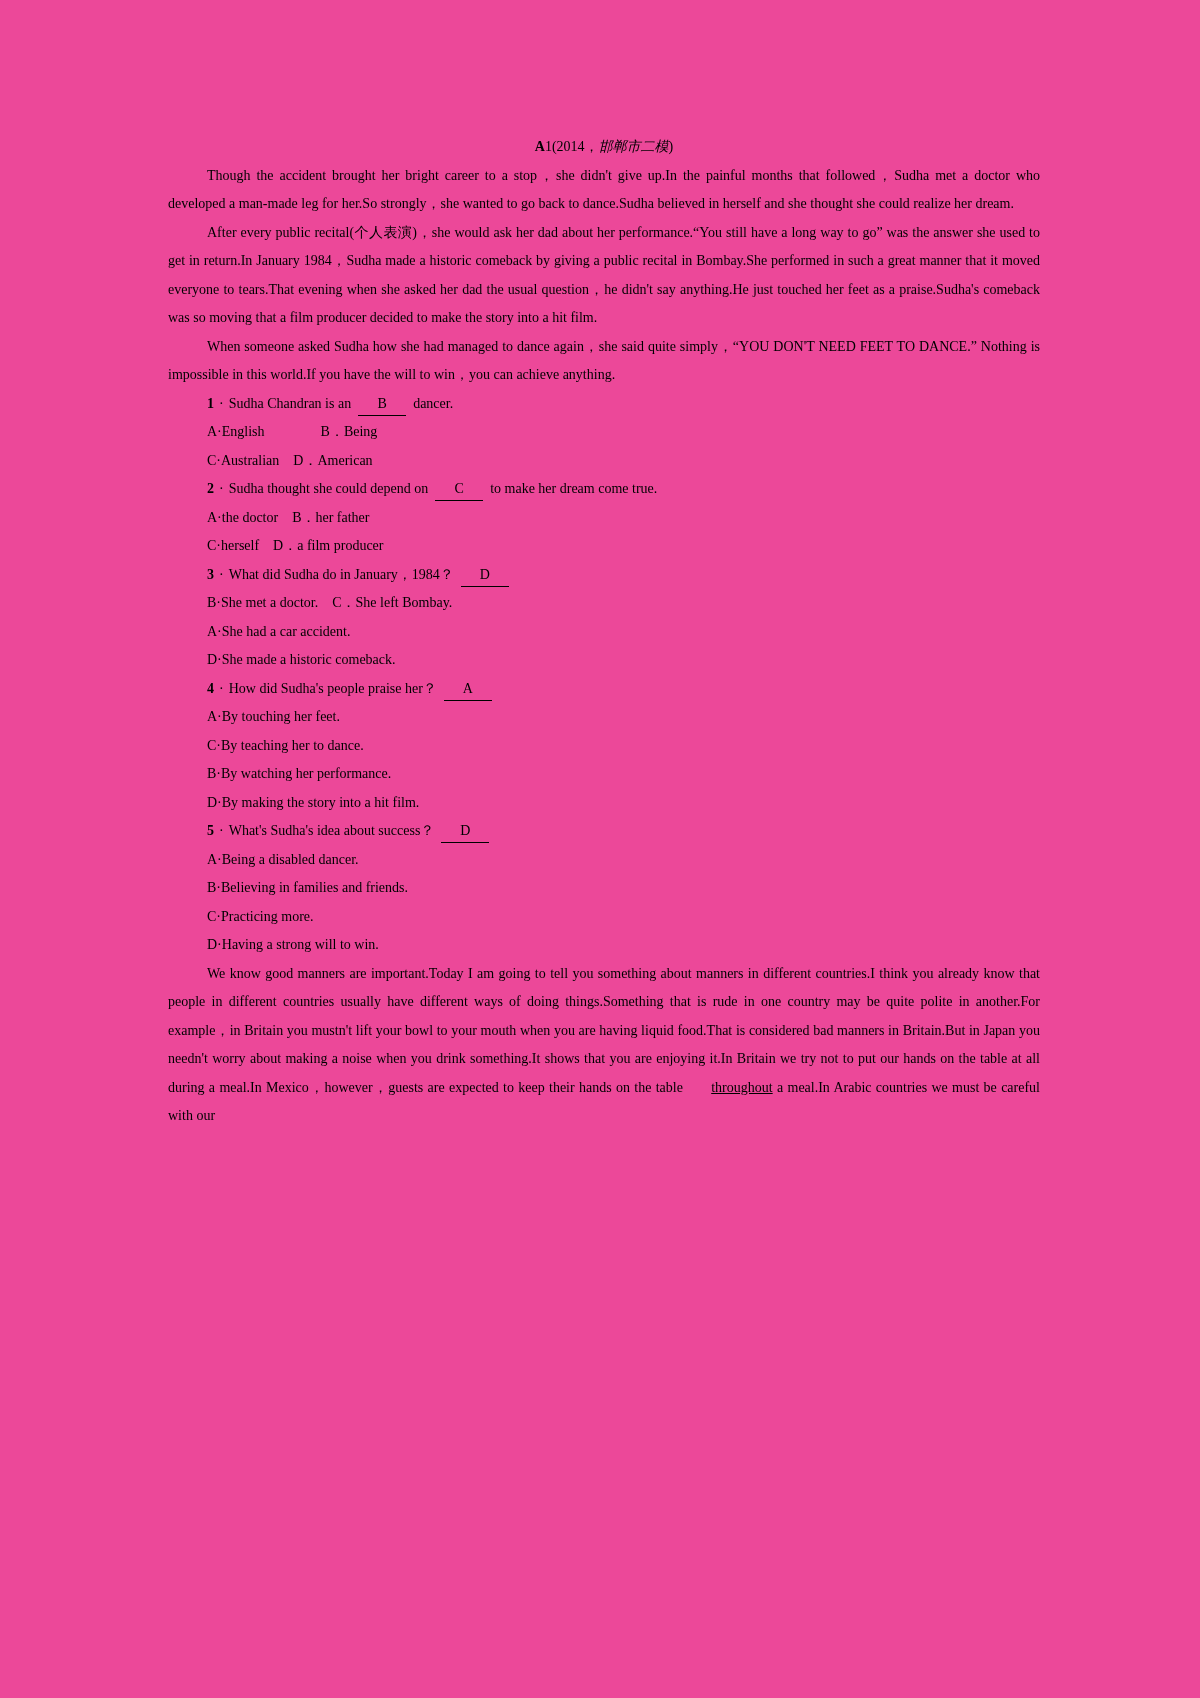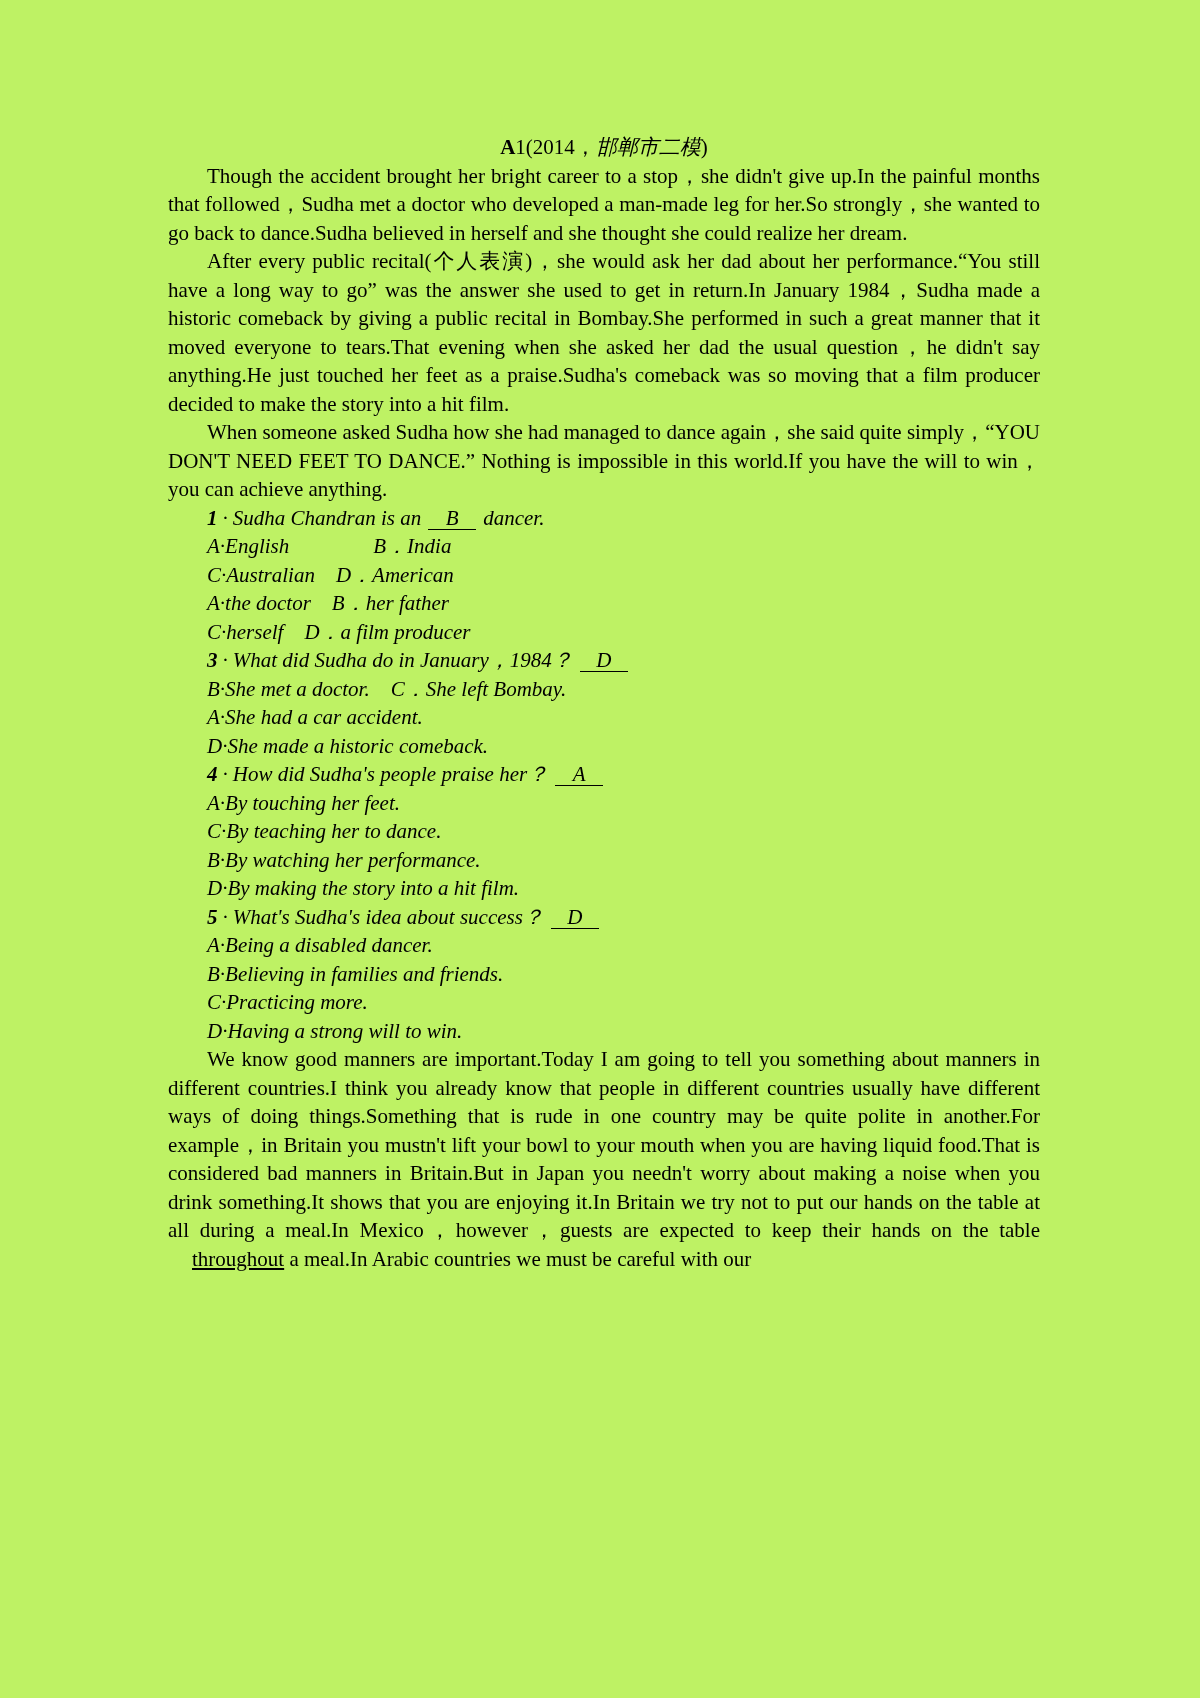--- a/index.html
+++ b/index.html
@@ -1,36 +1,36 @@
 <!DOCTYPE html>
 <html><head>
 <meta charset="utf-8">
 <style>
   * { box-sizing: border-box; }
   html, body { margin: 0; padding: 0; background: #ffffff; }
   .page {
     width: 1200px;
     min-height: 1698px;
     margin: 0 auto;
-    background: #bef264;
+    background: #ec4899;
     padding: 133px 160px 40px 168px;
     font-family: "Liberation Serif", "DejaVu Serif", serif;
-    font-size: 21px;
+    font-size: 14px;
     line-height: 28.5px;
     color: #000000;
   }
   .heading { text-align: center; margin: 0; }
   .b { font-weight: bold; }
   .cn { font-style: italic; }
   .para {
     margin: 0;
     text-align: justify;
     text-indent: 39px;
   }
-  .qblock { padding-left: 39px; font-style: italic; }
+  .qblock { padding-left: 39px; }
   .stem, .opt {
     margin: 0;
     white-space: pre-wrap;
   }
   .qnum { font-weight: bold; }
   .sep { padding: 0 5px; }
   .blank {
     display: inline-block;
     min-width: 48px;
     text-align: center;
@@ -46,25 +46,26 @@
 <div class="page">
 
   <p class="heading"><span class="b">A</span><span>1(2014，</span><span class="cn">邯郸市二模</span><span>)</span></p>
 
   <p class="para">Though the accident brought her bright career to a stop，she didn't give up.In the painful months that followed，Sudha met a doctor who developed a man-made leg for her.So strongly，she wanted to go back to dance.Sudha believed in herself and she thought she could realize her dream.</p>
   <p class="para">After every public recital(个人表演)，she would ask her dad about her performance.“You still have a long way to go” was the answer she used to get in return.In January 1984，Sudha made a historic comeback by giving a public recital in Bombay.She performed in such a great manner that it moved everyone to tears.That evening when she asked her dad the usual question，he didn't say anything.He just touched her feet as a praise.Sudha's comeback was so moving that a film producer decided to make the story into a hit film.</p>
   <p class="para">When someone asked Sudha how she had managed to dance again，she said quite simply，“YOU DON'T NEED FEET TO DANCE.” Nothing is impossible in this world.If you have the will to win，you can achieve anything.</p>
 
   <div class="qblock">
     <p class="stem"><span class="qnum">1</span><span class="sep">·</span><span>Sudha Chandran is an</span><span class="blank">B</span><span>dancer.</span></p>
-    <p class="opt">A·English　　　　B．India</p>
+    <p class="opt">A·English　　　　B．Being</p>
     <p class="opt">C·Australian　D．American</p>
   </div>
 
   <div class="qblock">
+    <p class="stem"><span class="qnum">2</span><span class="sep">·</span><span>Sudha thought she could depend on</span><span class="blank">C</span><span>to make her dream come true.</span></p>
     <p class="opt">A·the doctor　B．her father</p>
     <p class="opt">C·herself　D．a film producer</p>
   </div>
 
   <div class="qblock">
     <p class="stem"><span class="qnum">3</span><span class="sep">·</span><span>What did Sudha do in January，1984？</span><span class="blank">D</span><span></span></p>
     <p class="opt">B·She met a doctor.　C．She left Bombay.</p>
     <p class="opt">A·She had a car accident.</p>
     <p class="opt">D·She made a historic comeback.</p>
   </div>

